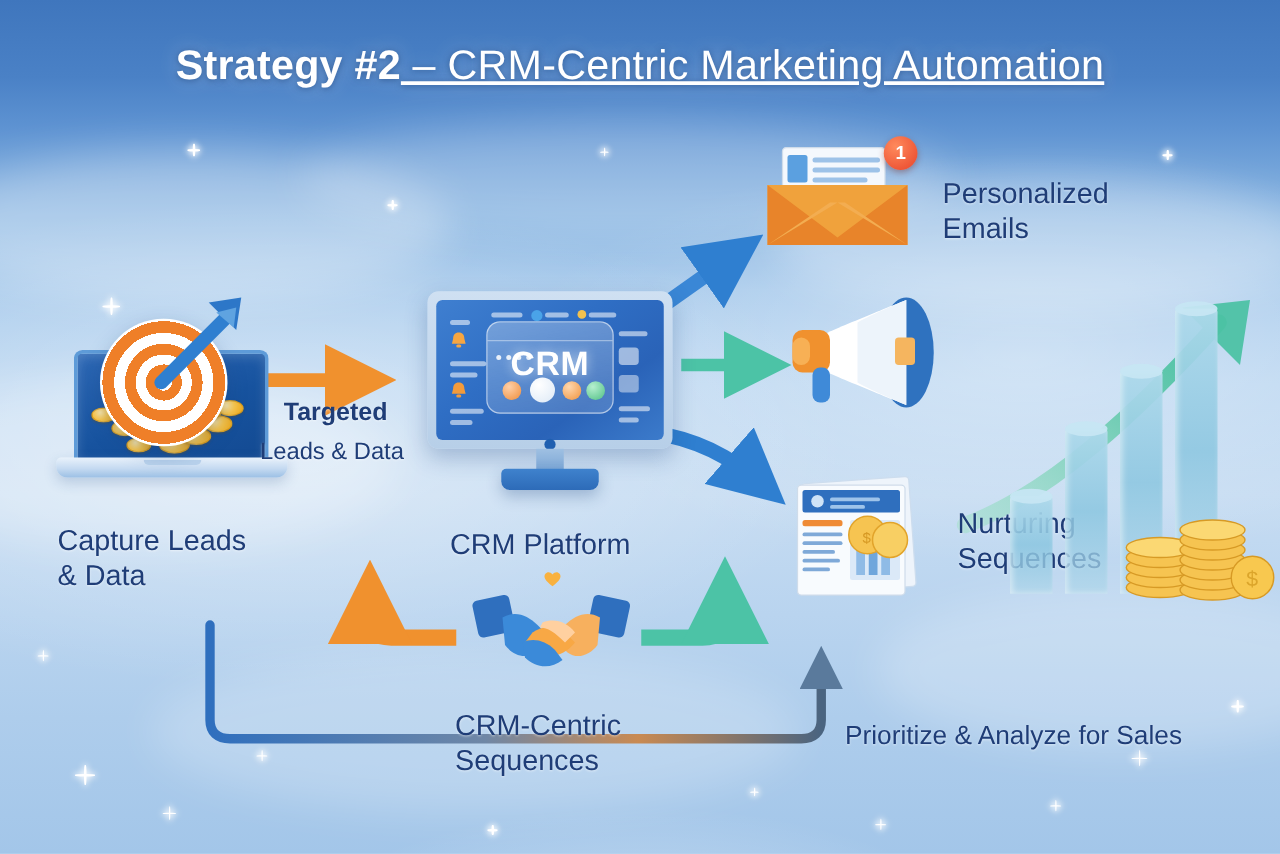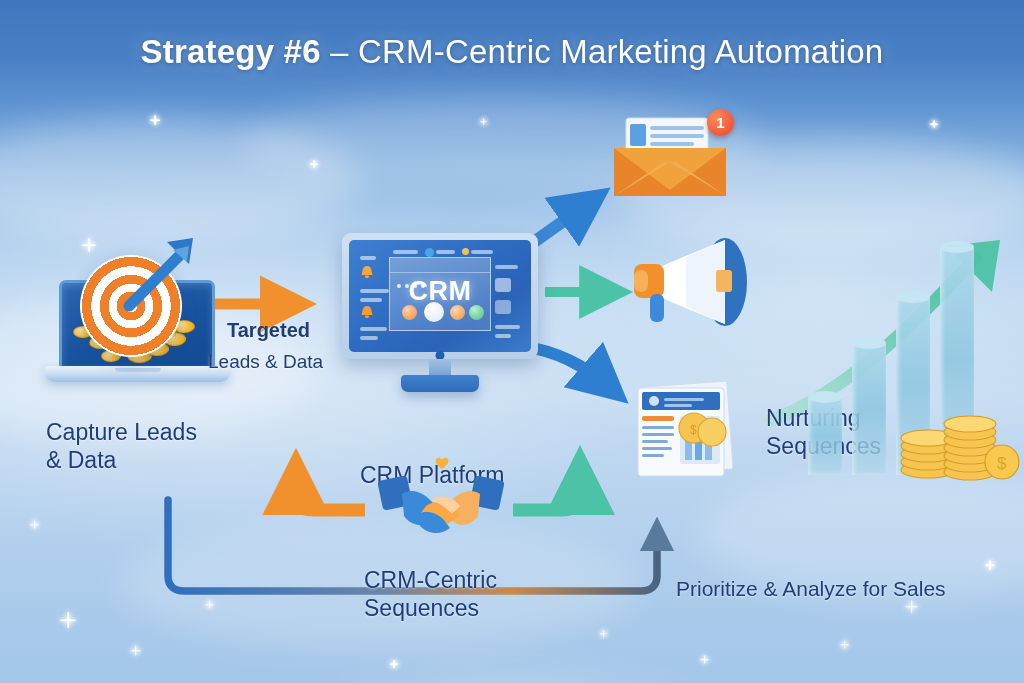--- a/index.html
+++ b/index.html
@@ -38,21 +38,21 @@
   
   #title {
     position:absolute; left:0; right:0; top:33px;
     text-align:center;
     font-size:33px; color:#ffffff;
     letter-spacing:.2px;
     text-shadow:0 1px 5px rgba(20,55,110,.55), 0 0 16px rgba(255,255,255,.35);
     white-space:nowrap;
   }
   #title .b { font-weight:bold; }
-  #title .r { font-weight:normal; }
+  #title .r { font-weight:normal;text-decoration:underline; }
 
   
   .lbl {
     position:absolute;
     color:#1f3d77;
     line-height:1.22;
     text-shadow:0 1px 2px rgba(255,255,255,.55);
     white-space:pre-line;
   }
   .lbl.b1 { font-weight:bold; }
@@ -104,21 +104,21 @@
     border-radius:9px; padding:7px;
     box-shadow:0 7px 18px rgba(30,70,130,.28);
   }
   .mon-screen{
     width:100%; height:100%; border-radius:5px; position:relative; overflow:hidden;
     background:linear-gradient(145deg,#3f7fd0 0%,#2f6ec4 40%,#2a63b8 70%,#3c7bcb 100%);
   }
   .mon-win{
     position:absolute; left:22%; top:15%; width:56%; height:66%;
     background:linear-gradient(170deg,rgba(255,255,255,.30),rgba(255,255,255,.14));
-    border:1px solid rgba(255,255,255,.55); border-radius:0;
+    border:1px solid rgba(255,255,255,.55); border-radius:11px;
   }
   .mon-winbar{ position:absolute; left:0; top:0; width:100%; height:21%;
     border-bottom:1px solid rgba(255,255,255,.4); }
   .wdot{ position:absolute; top:36%; width:4px; height:4px; border-radius:50%; background:rgba(255,255,255,.85); }
   #crm-text{
     position:absolute; left:0; right:0; top:26%;
     text-align:center; color:#fff; font-weight:bold; font-size:27px;
     letter-spacing:.5px; text-shadow:0 0 9px rgba(255,255,255,.55);
   }
   .mon-dot{ position:absolute; bottom:14%; width:15px; height:15px; border-radius:50%; }
@@ -183,21 +183,21 @@
   <div class="sparkle" style="left:840px;top:640px;width:9px;height:9px;"></div>
   <div class="sparkle" style="left:985px;top:560px;width:10px;height:10px;"></div>
   <div class="sparkle" style="left:700px;top:655px;width:9px;height:9px;"></div>
   <div class="sparkle" style="left:480px;top:118px;width:7px;height:7px;"></div>
   <div class="sparkle" style="left:930px;top:120px;width:8px;height:8px;"></div>
   <div class="sparkle" style="left:30px;top:520px;width:9px;height:9px;"></div>
   <div class="sparkle" style="left:390px;top:660px;width:8px;height:8px;"></div>
   <div class="sparkle" style="left:600px;top:630px;width:7px;height:7px;"></div>
 
   <div id="title">
-    <span class="b">Strategy #6</span><span class="r"> – CRM-Centric Marketing Automation</span>
+    <span class="b">Strategy #2</span><span class="r"> – CRM-Centric Marketing Automation</span>
   </div>
 
   <svg class="ovl" viewBox="0 0 1024 683">
     <defs>
       <marker id="mOr" viewBox="0 0 10 10" refX="7" refY="5" markerWidth="5.2" markerHeight="5.2" orient="auto-start-reverse">
         <path d="M0,0 L10,5 L0,10 z" fill="#f0912e"></path>
       </marker>
       <marker id="mTe" viewBox="0 0 10 10" refX="7" refY="5" markerWidth="5.4" markerHeight="5.4" orient="auto-start-reverse">
         <path d="M0,0 L10,5 L0,10 z" fill="#4cc3a6"></path>
       </marker>
@@ -324,21 +324,21 @@
           <span class="mon-dot" style="left:60%;background:radial-gradient(circle at 35% 30%,#ffd7ae,#f0933d);"></span>
           <span class="mon-dot" style="left:79%;background:radial-gradient(circle at 35% 30%,#b6f0cf,#4fbf84);"></span>
         </div>
       </div>
     </div>
     <div class="mon-power"></div>
     <div class="mon-stand"></div>
     <div class="mon-foot"></div>
   </div>
 
-  <div class="lbl" style="left:360px;top:421px;width:230px;font-size:23px;margin-top:40px;">CRM Platform</div>
+  <div class="lbl" style="left:360px;top:421px;width:230px;font-size:23px;">CRM Platform</div>
 
   <svg class="heart" viewBox="0 0 16 15">
     <path d="M8,14 C2,9.5 0.5,6.5 2.3,4 C3.8,2 6.4,2.4 8,4.6 C9.6,2.4 12.2,2 13.7,4 C15.5,6.5 14,9.5 8,14 Z" fill="#f8b13f"></path>
   </svg>
   <svg id="handshake" viewBox="0 0 126 78">
     <rect x="2" y="8" width="30" height="30" rx="4" transform="rotate(-12 17 23)" fill="#2f6fbe"></rect>
     <rect x="94" y="8" width="30" height="30" rx="4" transform="rotate(12 109 23)" fill="#2f6fbe"></rect>
     <path d="M24,24 C34,18 44,22 52,30 L62,40 L50,52 C42,58 32,54 26,46 Z" fill="#3b8ad9"></path>
     <path d="M102,24 C92,18 82,22 74,30 L64,40 L76,52 C84,58 94,54 100,46 Z" fill="#f7b05e"></path>
     <path d="M48,36 C56,30 66,30 74,36 L82,44 C74,54 62,58 52,52 L42,44 Z" fill="#f8a845"></path>
@@ -360,20 +360,22 @@
       <rect x="38" y="24" width="44" height="4" rx="2" fill="#9dc2e8"></rect>
       <rect x="18" y="34" width="74" height="4" rx="2" fill="#b9d3ec"></rect>
       <rect x="18" y="42" width="58" height="4" rx="2" fill="#b9d3ec"></rect>
 
       <path d="M2,30 L114,30 L114,78 L2,78 Z" fill="#f0a23c"></path>
       <path d="M2,30 L58,72 L114,30 L114,78 L2,78 Z" fill="#e8842a"></path>
       <path d="M2,78 L52,44 L58,44 L2,78 Z" fill="#f3ad51"></path>
       <path d="M114,78 L64,44 L58,44 L114,78 Z" fill="#f3ad51"></path>
     </svg>
   </div>
+  <div class="lbl" style="left:754px;top:140px;width:230px;font-size:23px;">Personalized
+Emails</div>
 
   <svg id="megaphone" viewBox="0 0 126 92">
     <ellipse cx="97" cy="46" rx="22" ry="44" fill="#2f72bf"></ellipse>
     <path d="M97,4 C97,4 42,26 30,32 L30,60 C42,66 97,88 97,88 Z" fill="#ffffff"></path>
     <path d="M97,4 C97,4 70,15 58,22 L58,70 C70,77 97,88 97,88 Z" fill="#edf4fb"></path>
     <rect x="6" y="28" width="30" height="34" rx="8" fill="#f0912e"></rect>
     <rect x="6" y="34" width="14" height="22" rx="7" fill="#f7b055"></rect>
     <rect x="22" y="58" width="14" height="28" rx="6" fill="#3f8ad8"></rect>
     <rect x="88" y="34" width="16" height="22" rx="3" fill="#f5b55f"></rect>
   </svg>

